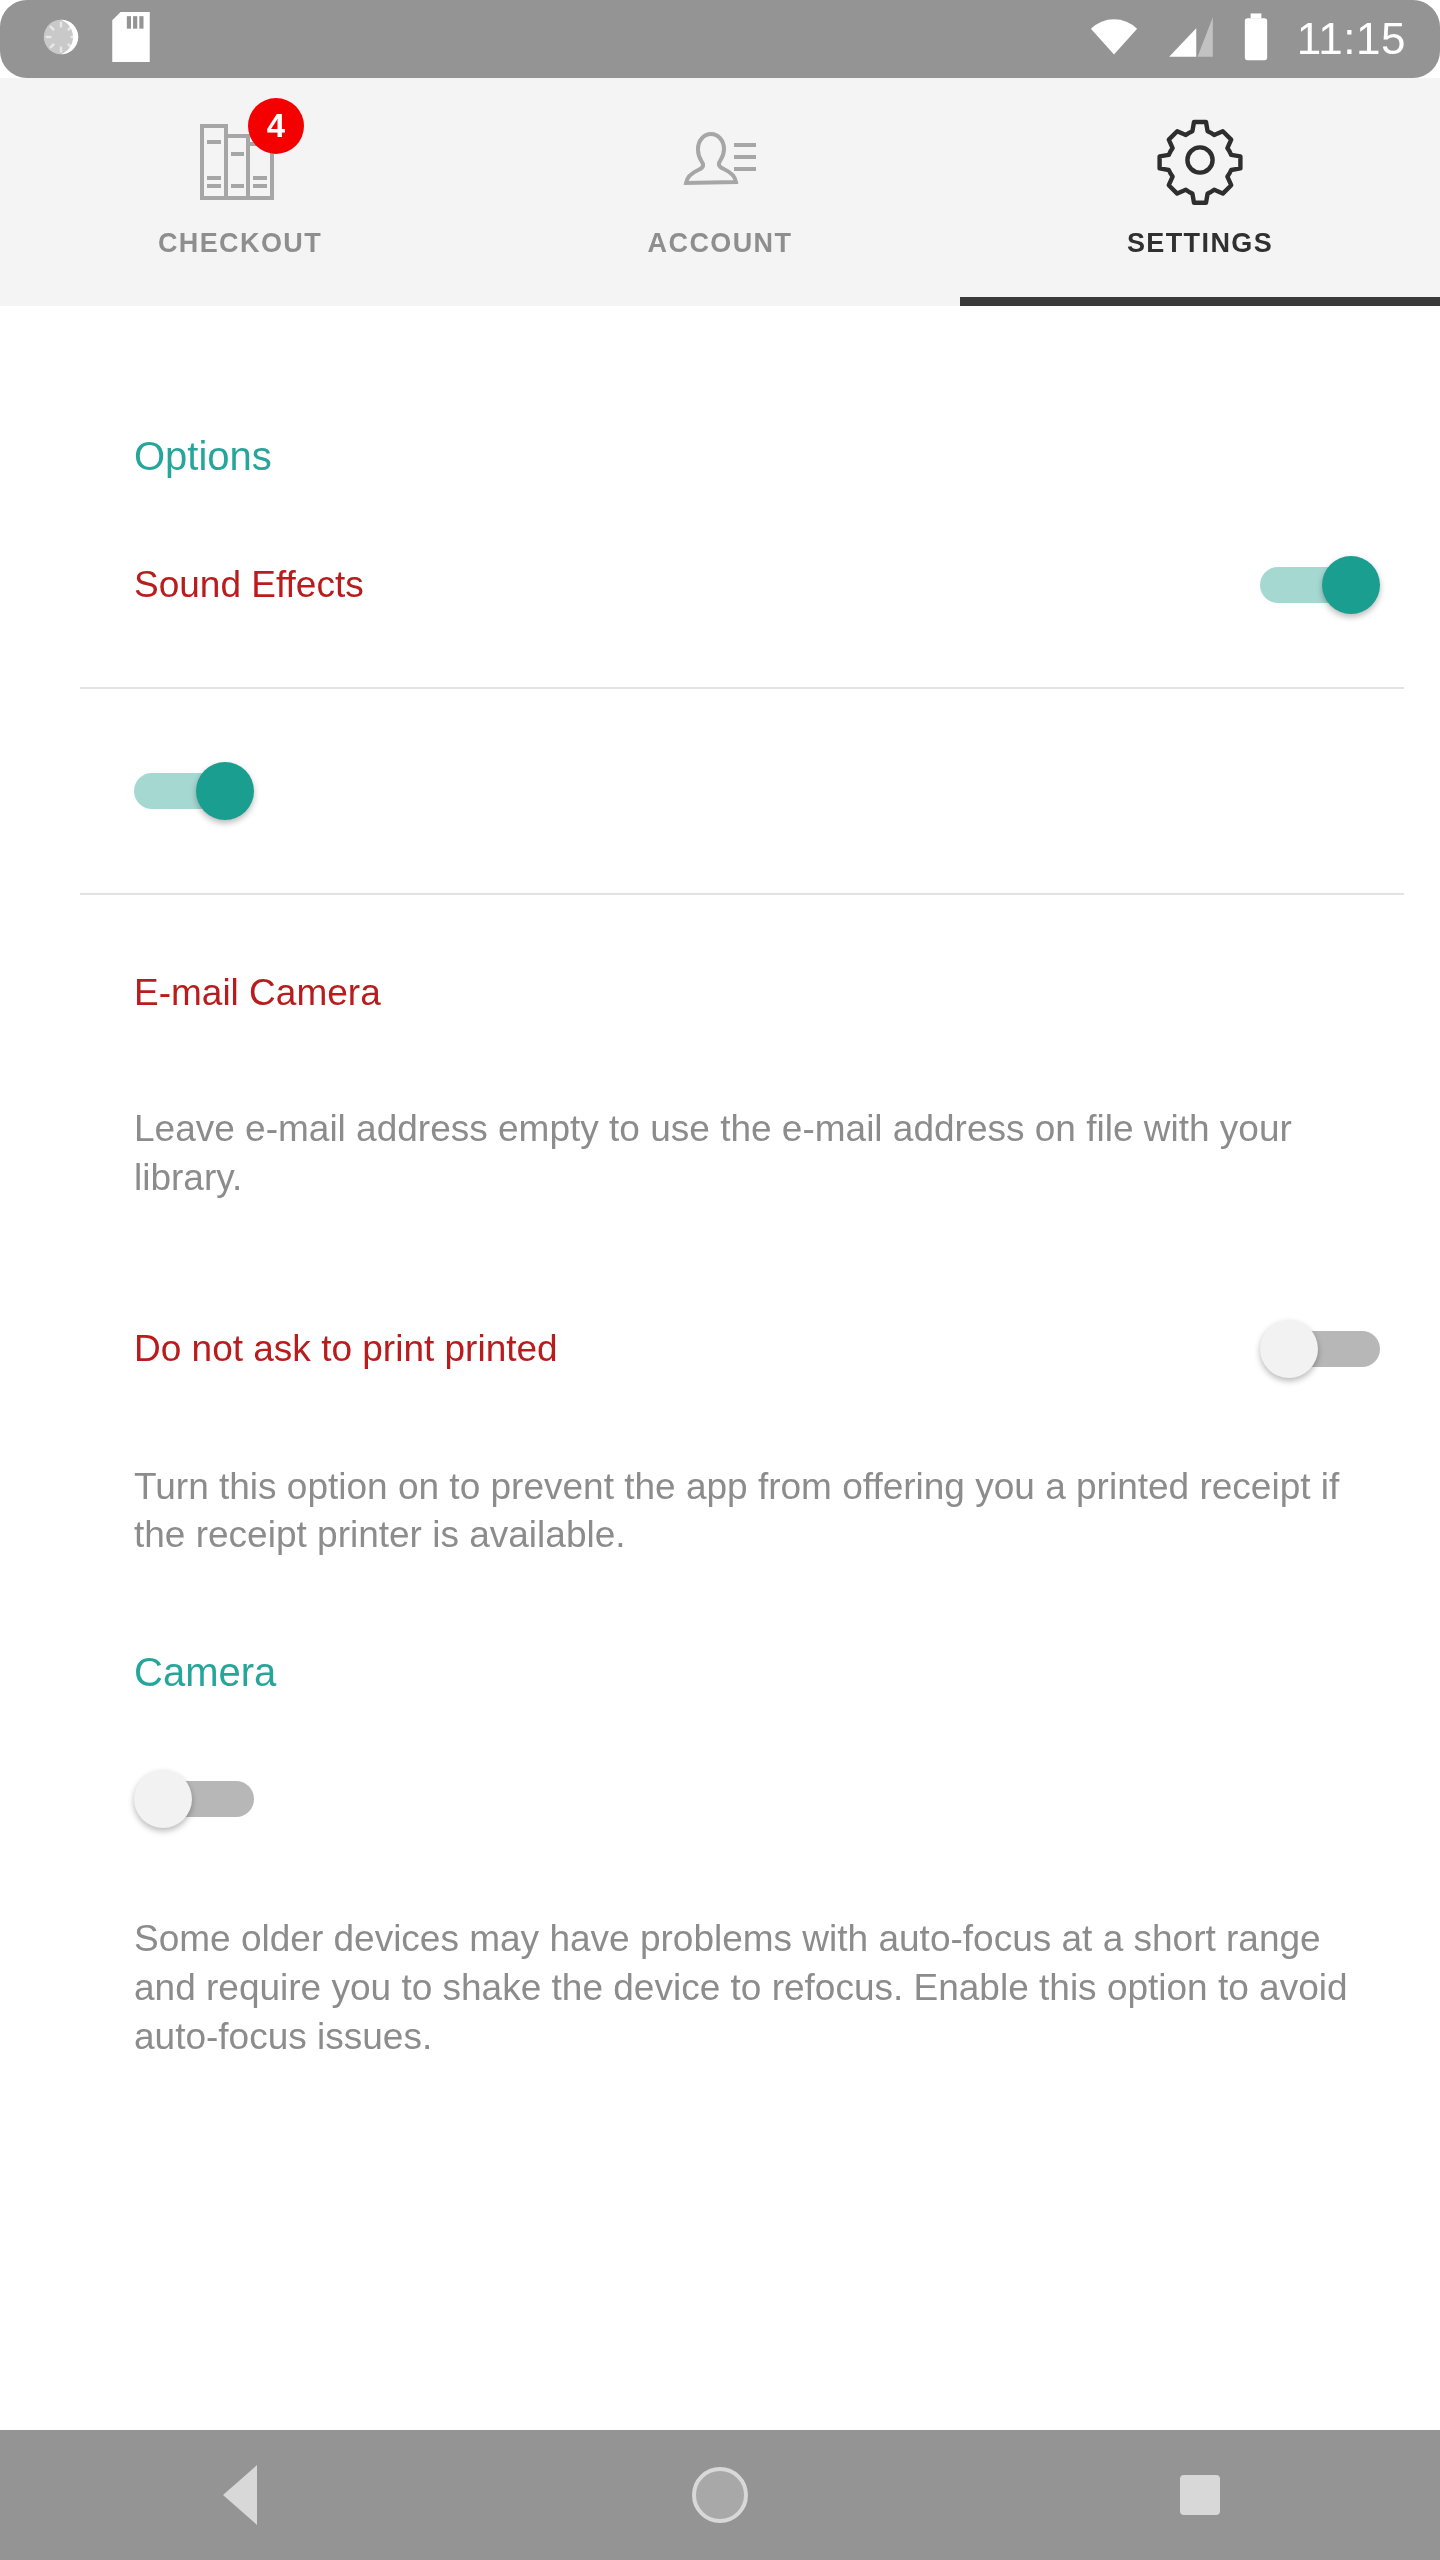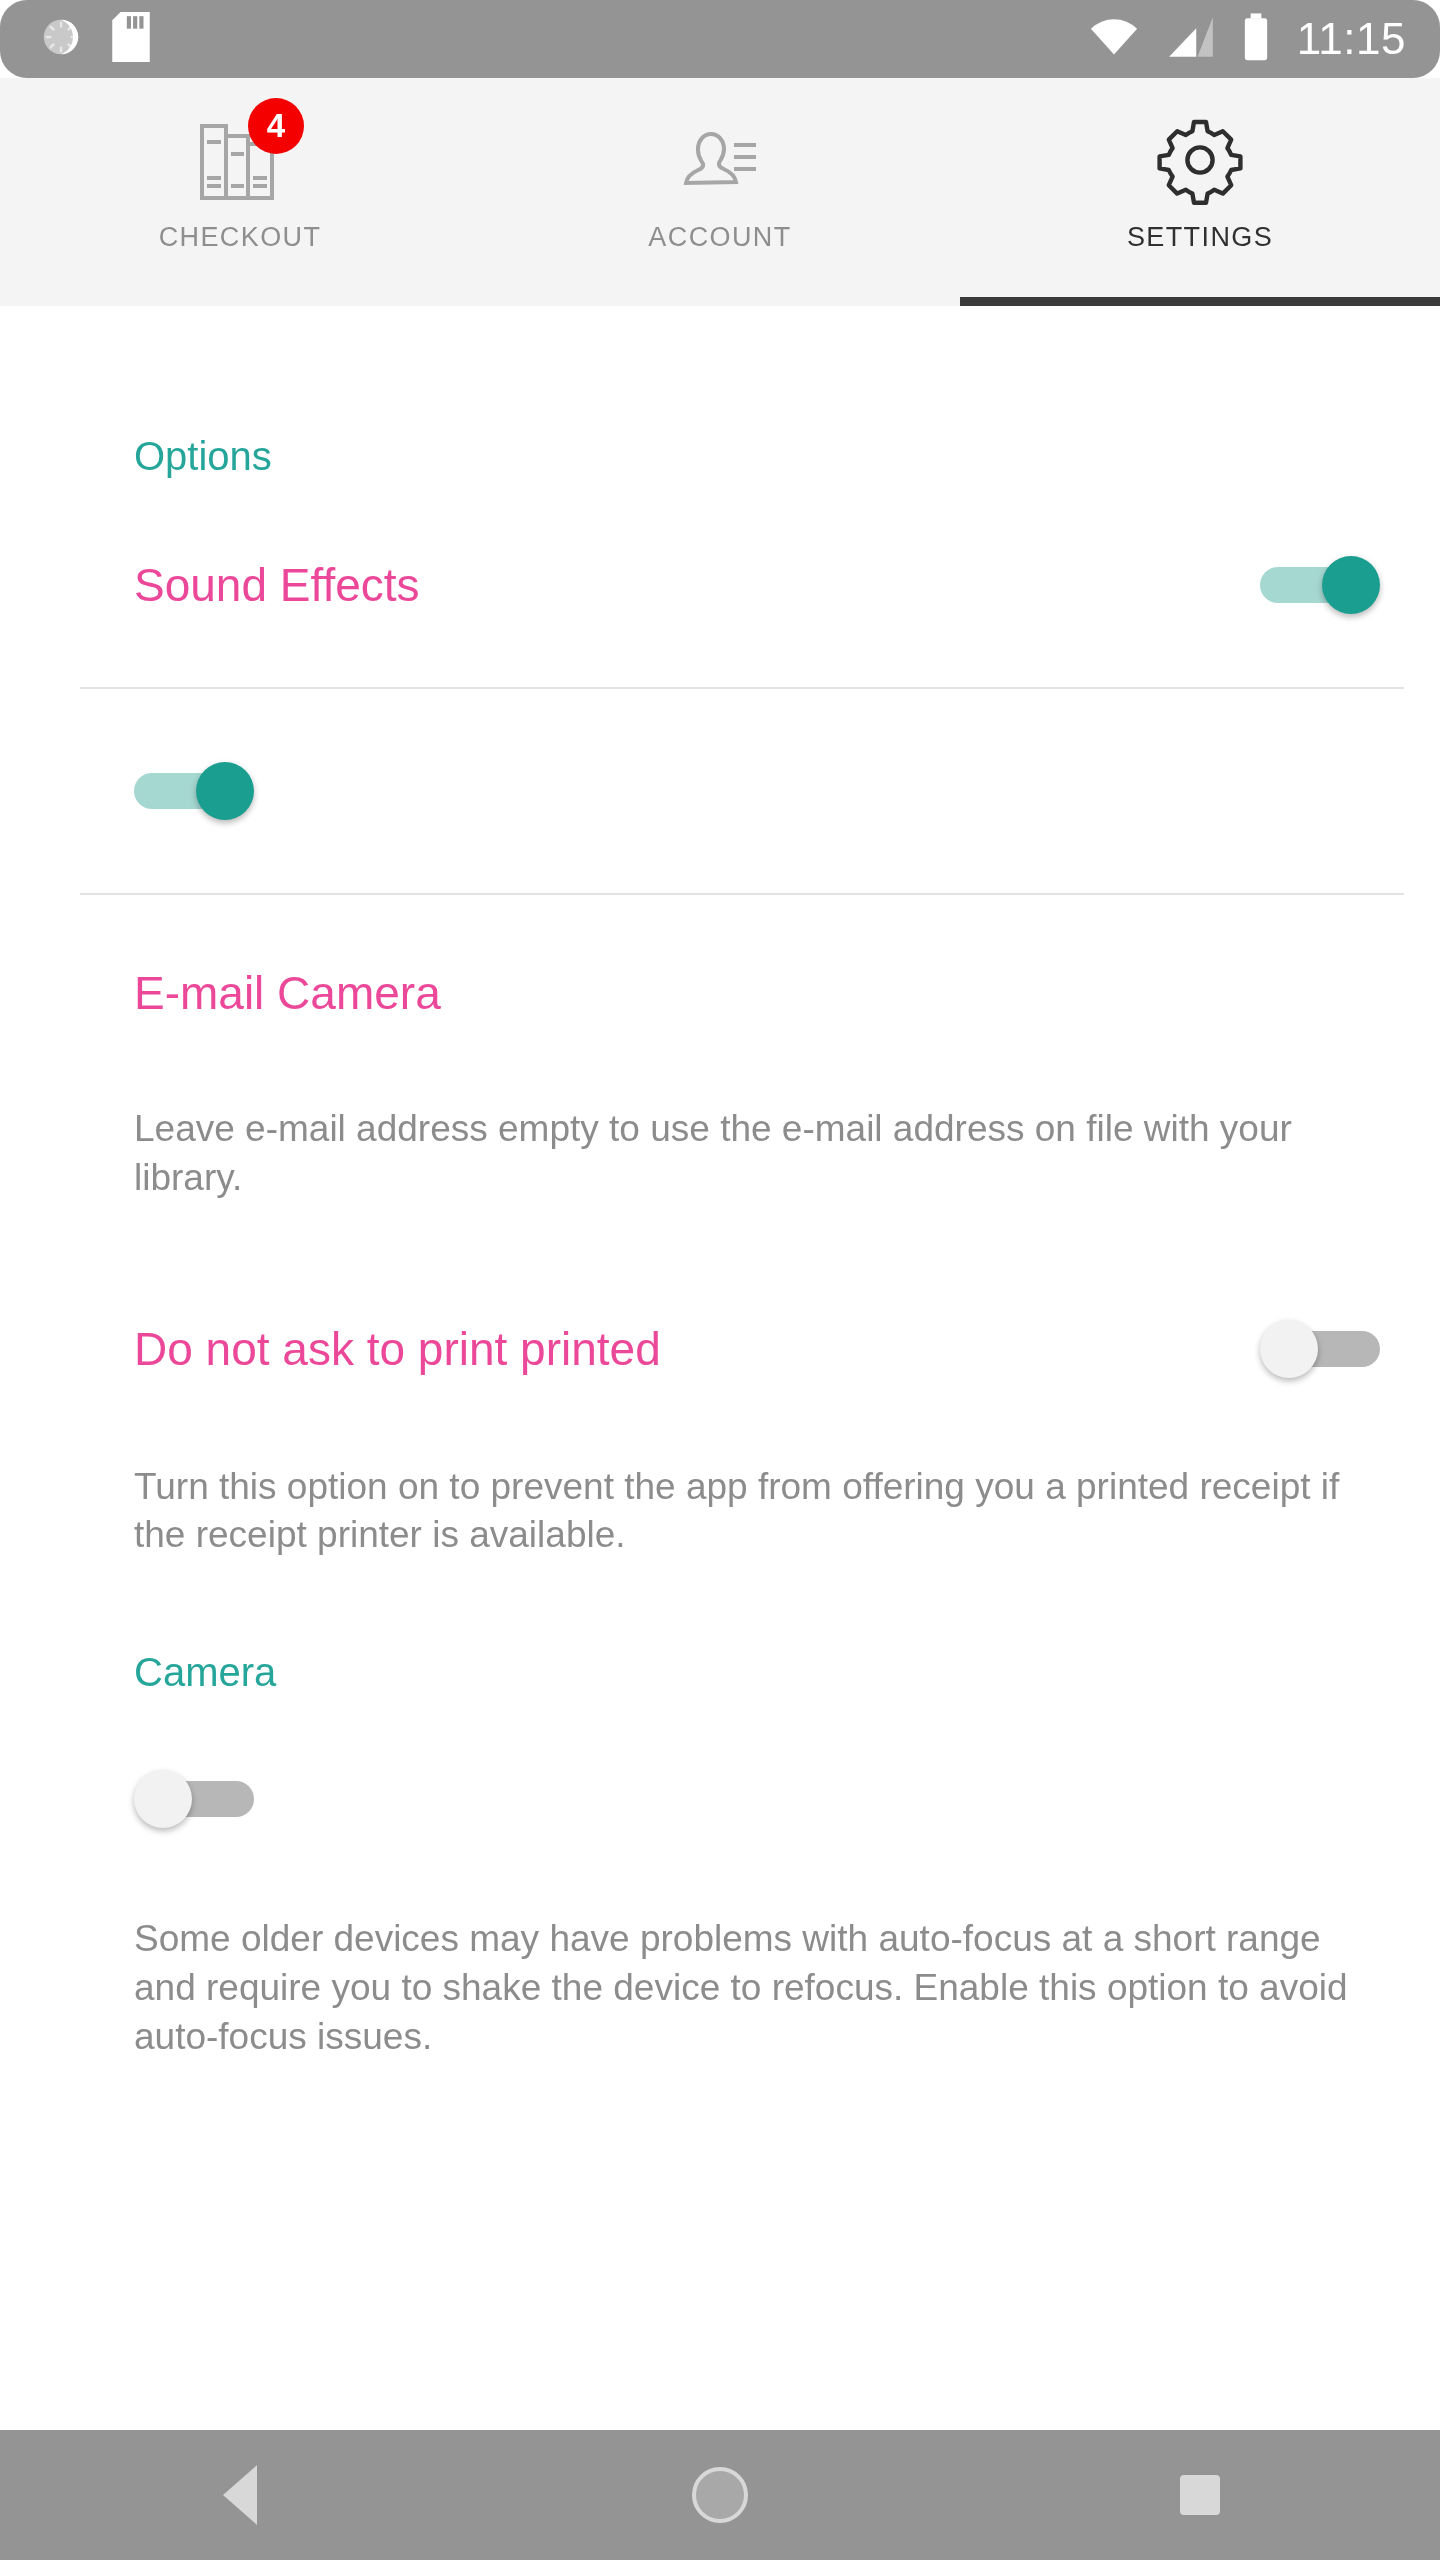--- a/index.html
+++ b/index.html
@@ -26,21 +26,21 @@
   .tab-bar{
     position:absolute; top:78px; left:0; width:1440px; height:228px;
     background:#f4f4f4; display:flex;
   }
   .tab{
     flex:1; position:relative; display:flex; flex-direction:column;
     align-items:center; justify-content:flex-start; padding-top:30px;
   }
   .tab-icon-wrap{ position:relative; height:108px; display:flex; align-items:center; justify-content:center; }
   .tab-label{
-    font-size:27px; letter-spacing:1.4px; color:#8e8e8e; margin-top:6px;
+    font-size:27px; letter-spacing:1.4px; color:#8e8e8e; margin-top:12px;font-weight:bold;
   }
   .tab.active .tab-label{ color:#303030; }
   .badge{
     position:absolute; top:-10px; left:50%; margin-left:8px;
     min-width:56px; height:56px; border-radius:28px; background:#f40000;
     color:#ffffff; font-size:33px; font-weight:bold;
     display:flex; align-items:center; justify-content:center;
     padding:0 6px;
   }
   .tab-indicator{
@@ -55,21 +55,21 @@
   .content{
     position:absolute; top:306px; left:0; width:1440px; height:2124px;
     background:#ffffff; padding-top:0;padding-left:44px;
   }
   .section-header{
     color:#26A69A; font-size:40px; padding:0 0 0 90px;
   }
   .row{
     display:flex; align-items:center; padding:0 60px 0 90px; min-height:120px;
   }
-  .row-title{ font-size:46px; color:#ec4899; flex:1; }
+  .row-title{ font-size:37px; color:#b91c1c; flex:1; }
   .helper{
     font-size:37px; color:#8c8c8c; line-height:1.32;
     padding:0 70px 0 90px;
   }
   .divider{
     height:2px; background:#e3e3e3; margin:0 36px;
   }
 
   
   .switch{ position:relative; width:120px; height:72px; flex:none; }

